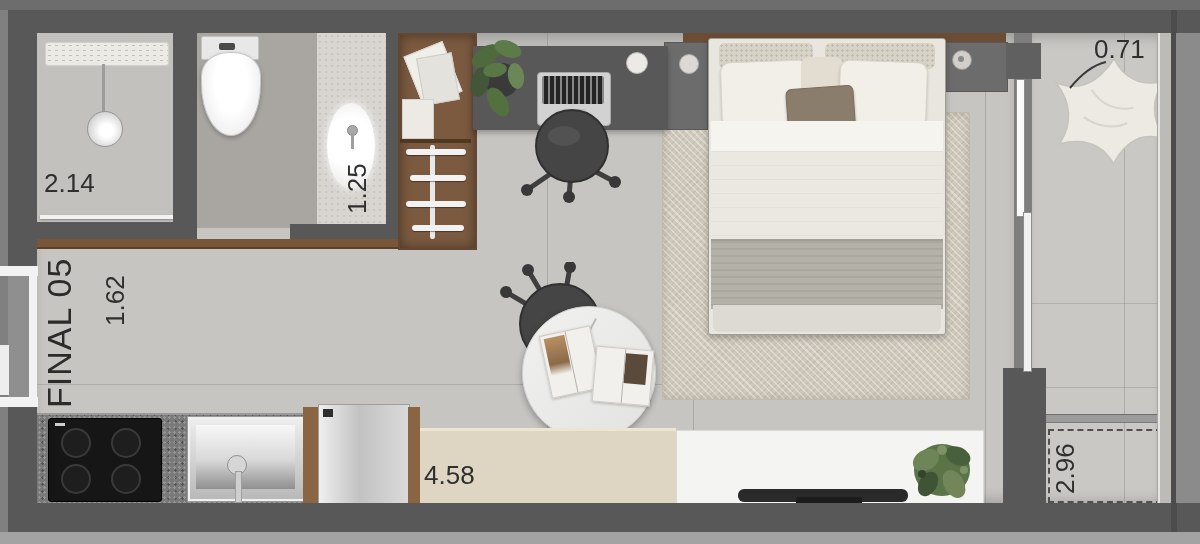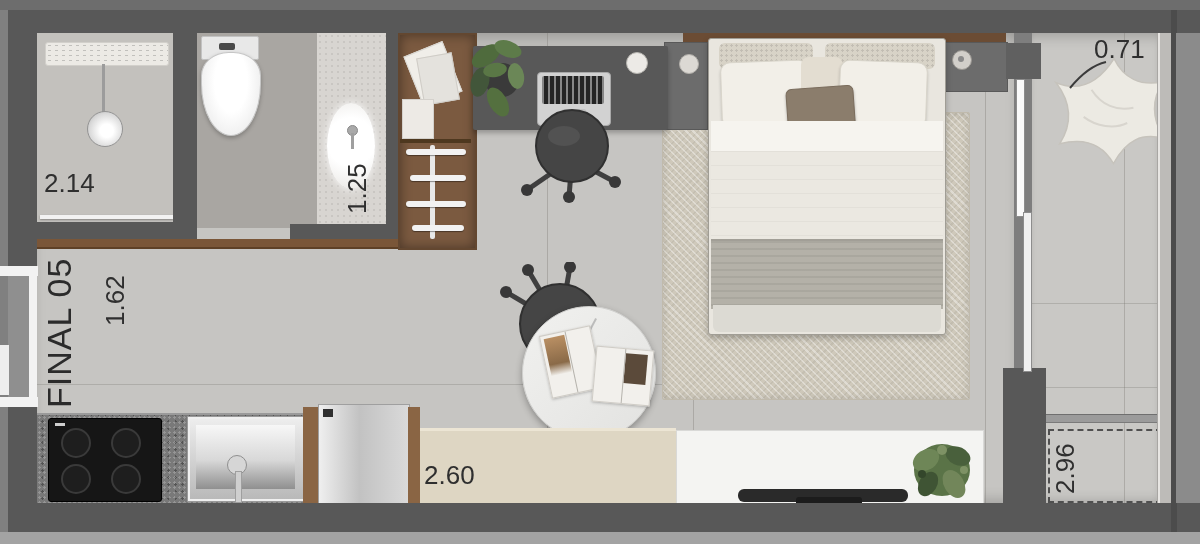--- a/index.html
+++ b/index.html
@@ -361,17 +361,17 @@
   <div class="abs door-gap"></div>
   <div class="abs door-frame-top"></div>
   <div class="abs door-frame-bottom"></div>
   <div class="abs door-frame-inner"></div>
   <div class="abs door-tab"></div>
 
   <div class="abs lbl lbl-rot unit-lbl">FINAL 05</div>
   <div class="abs lbl lbl-rot d162">1.62</div>
   <div class="abs lbl d214">2.14</div>
   <div class="abs lbl lbl-rot d125">1.25</div>
-  <div class="abs lbl d387">2.60</div>
+  <div class="abs lbl d387">4.58</div>
   <div class="abs lbl d080">0.71</div>
   <div class="abs lbl lbl-rot d296">2.96</div>
 
 </div>
 
 </body></html>

